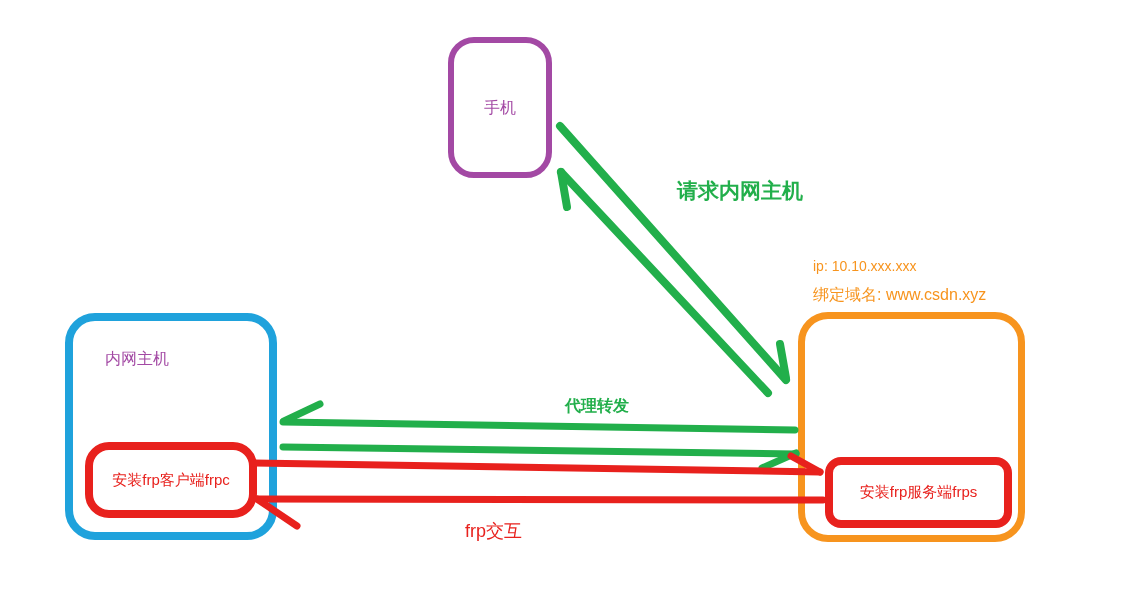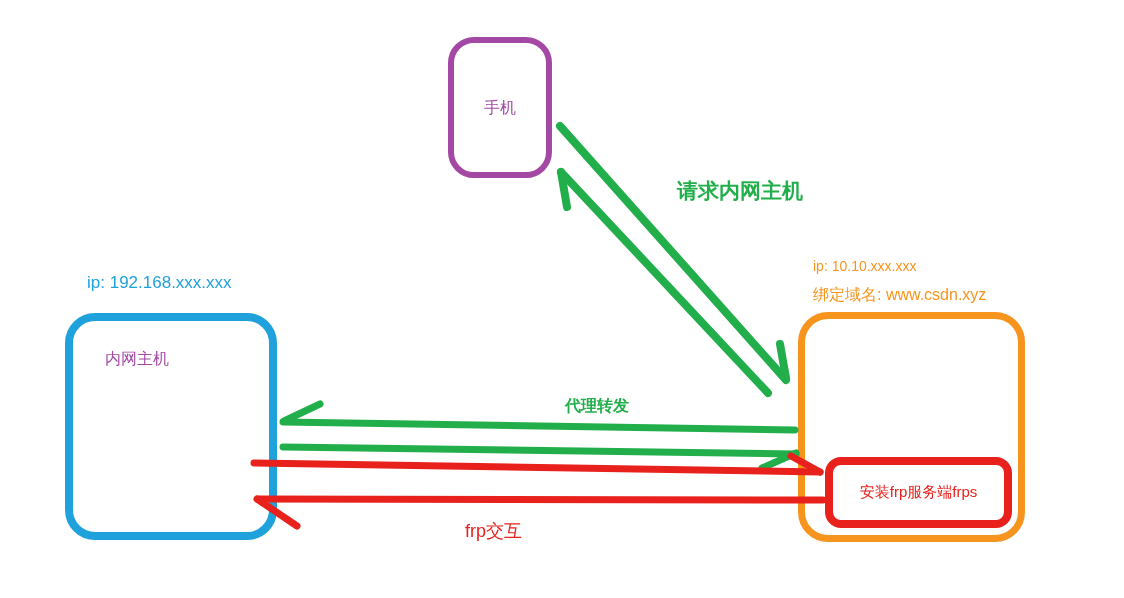--- a/index.html
+++ b/index.html
@@ -152,26 +152,28 @@
   <div class="box box-phone">
     <div class="phone-label">手机</div>
   </div>
 
   <div class="box box-intranet">
     <div class="intranet-label">内网主机</div>
   </div>
 
   <div class="box box-server"></div>
 
+  <div class="box box-frpc">
+    <span class="node-red-label">安装frp客户端frpc</span>
+  </div>
 
   <div class="box box-frps">
     <span class="node-red-label">安装frp服务端frps</span>
   </div>
 
-  <div class="txt ip-left">ip: 192.168.xxx.xxx</div>
   <div class="txt ip-right">ip: 10.10.xxx.xxx</div>
   <div class="txt domain-right">绑定域名: www.csdn.xyz</div>
   <div class="txt lbl-request">请求内网主机</div>
   <div class="txt lbl-proxy">代理转发</div>
   <div class="txt lbl-frp">frp交互</div>
 
   <svg class="arrows" viewBox="0 0 1124 598" xmlns="http://www.w3.org/2000/svg">
 
     <g class="stroke-green w8">
       <line x1="560" y1="126" x2="786" y2="380"></line>

